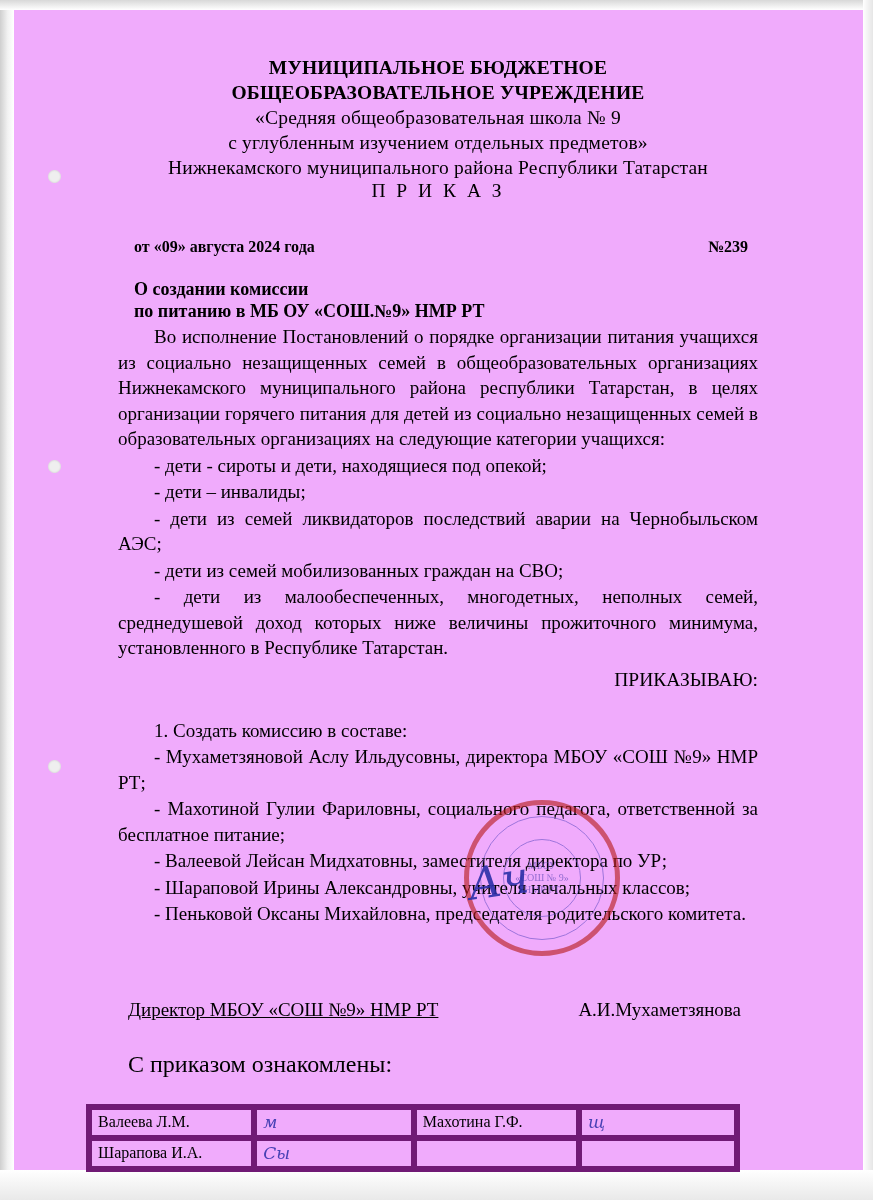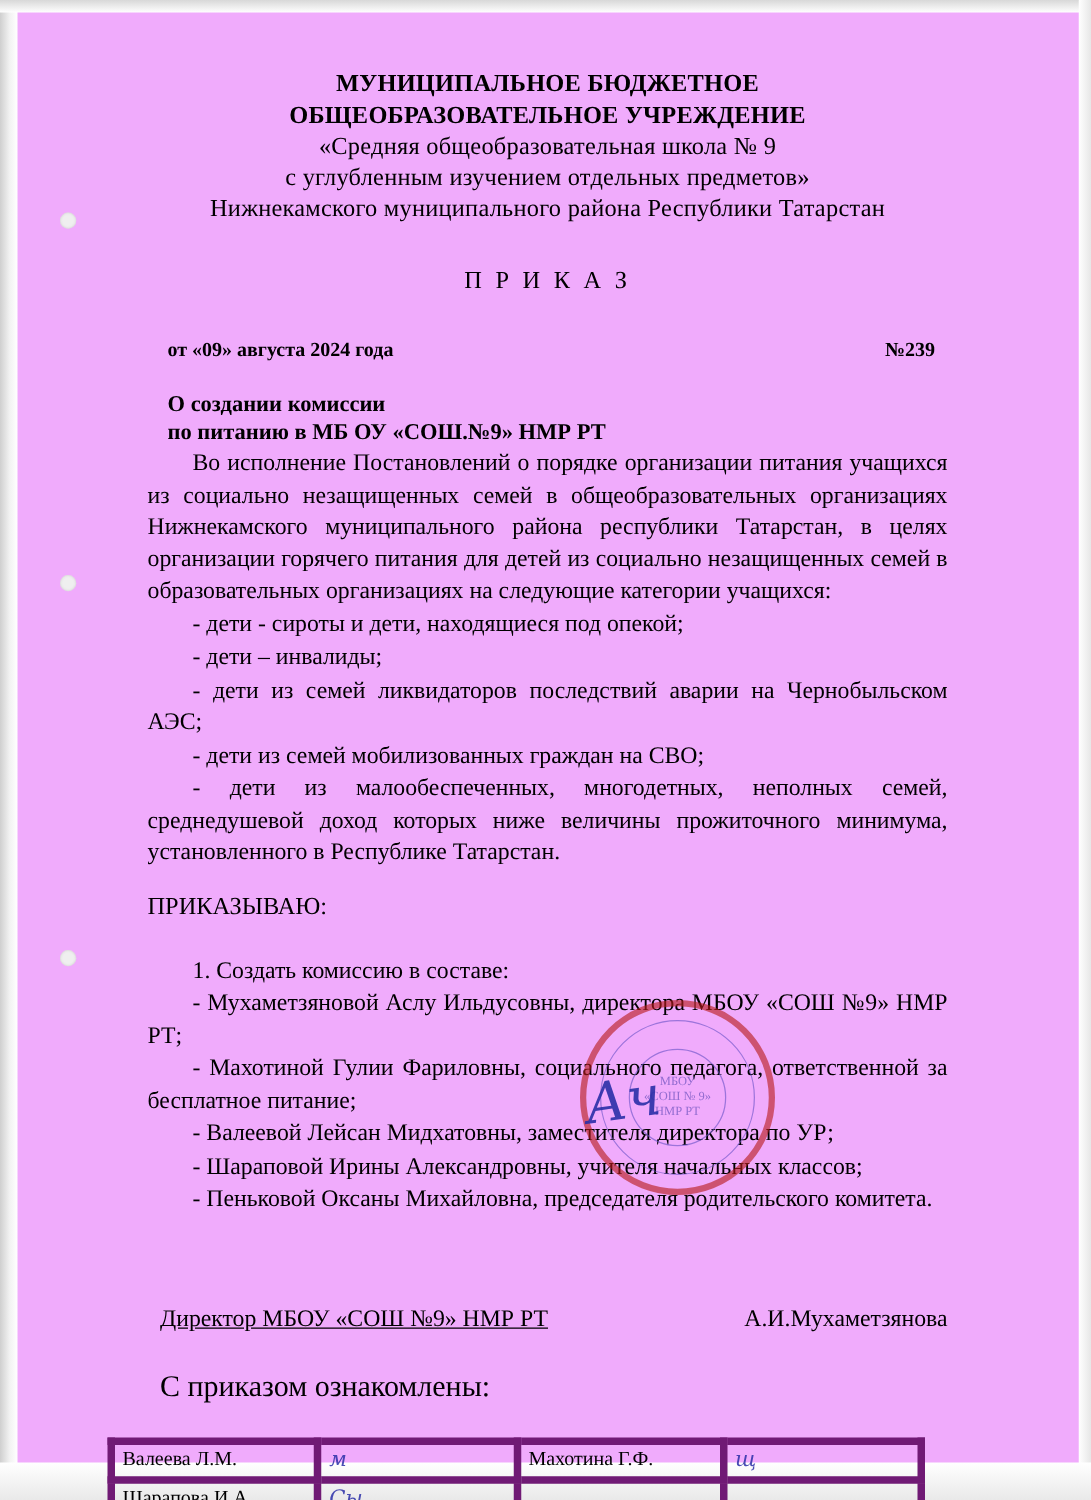--- a/index.html
+++ b/index.html
@@ -57,21 +57,20 @@
     font-size: 19.5px;
     line-height: 25px;
     letter-spacing: 0.2px;
   }
   .head-line.caps { font-weight: bold; }
 
   .prikaz-word {
     text-align: center;
     font-size: 19.5px;
     letter-spacing: 3px;
-    margin-top: 34px;
     font-weight: normal;
   }
   .dateline {
     position: relative;
     margin-top: 36px;
     font-size: 16px;
     padding-left: 16px;
     font-weight: bold;
   }
   .dateline .num {
@@ -101,36 +100,36 @@
     margin-top: 1px;
   }
   .item-wrap {
     font-size: 19px;
     line-height: 25.5px;
     text-align: justify;
     text-indent: 36px;
     margin-top: 1px;
   }
   .prikazyvayu {
-    text-align: left;
+    text-align: right;
     font-size: 19.5px;
-    margin-top: 20px;
+    margin-top: 8px;
   }
   .section-gap { height: 26px; }
 
   .sign-row {
     position: relative;
     margin-top: 72px;
     font-size: 19px;
     padding-left: 10px;
     text-decoration: underline;
   }
   .sign-row .who {
     position: absolute;
-    right: 0;
+    right: 17px;
     top: 0;
   }
   .ack {
     margin-top: 30px;
     font-size: 24px;
     padding-left: 10px;
   }
 
   table.sig-table {
     margin-top: 26px;

